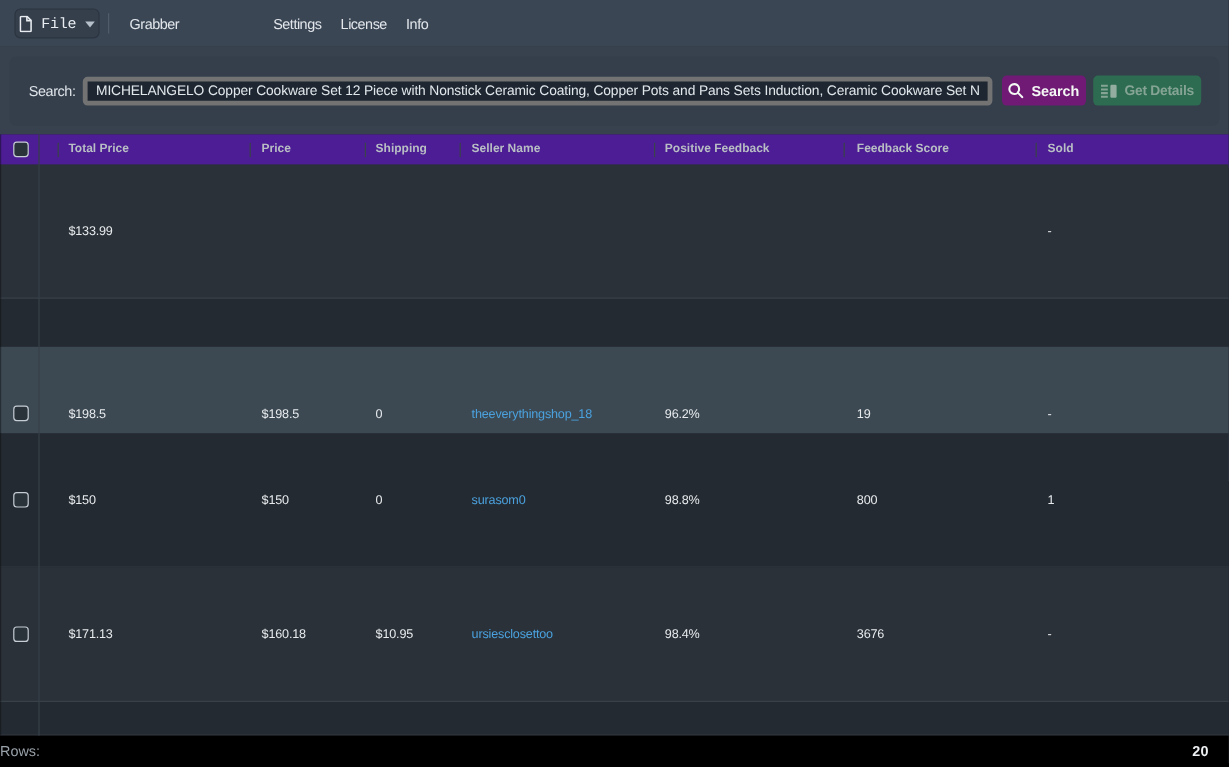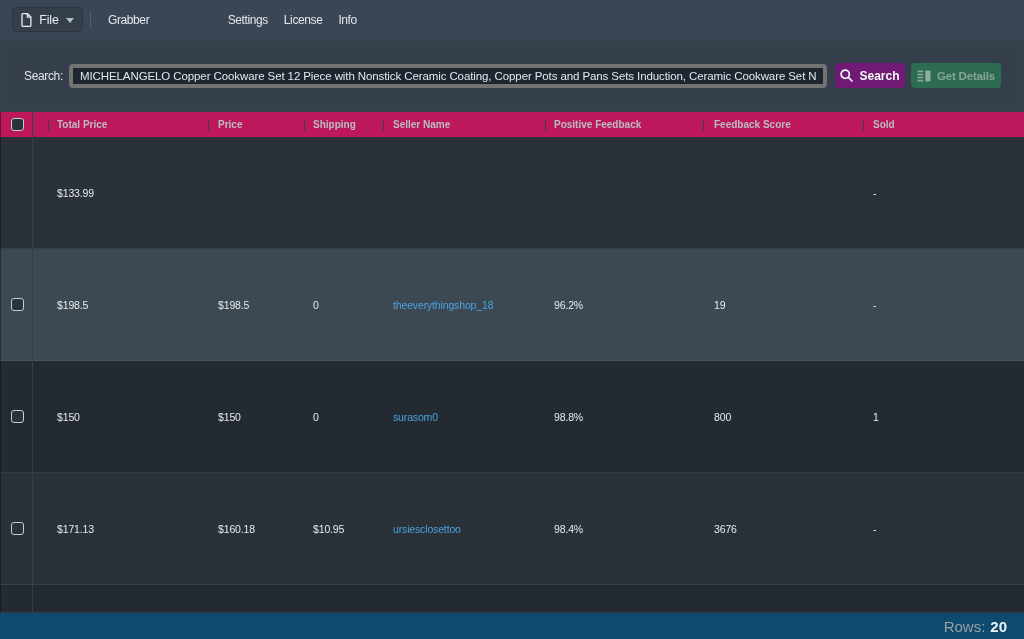--- a/index.html
+++ b/index.html
@@ -15,21 +15,21 @@
   
   .topbar {
     position:absolute; left:0; top:0; width:1024px; height:39px;
     background:#3b4654;
     display:flex; align-items:center;
   }
   .file-btn {
     position:absolute; left:12px; top:7px; width:71px; height:25px;
     background:#353f4c; border:1px solid #2b3440; border-radius:5px;
     display:flex; align-items:center; justify-content:center; gap:7px;
-    color:#e9edf1; font-size:12.5px; letter-spacing:-0.2px; font-family:Liberation Sans, sans-serif; cursor:default;
+    color:#e9edf1; font-size:12.5px; letter-spacing:-0.2px; font-family:Liberation Mono, monospace; cursor:default;
   }
   .file-btn svg { display:block; }
   .caret-down {
     width:0; height:0; border-left:4px solid transparent; border-right:4px solid transparent;
     border-top:5px solid #b6c0ca; margin-top:1px;
   }
   .topbar-sep {
     position:absolute; left:90px; top:11px; width:1px; height:17px; background:#505c6b;
   }
   .tabs { position:absolute; left:100px; top:0; height:39px; display:flex; }
@@ -68,32 +68,32 @@
     display:flex; align-items:center; justify-content:center; gap:6px;
     font-size:12px; font-weight:600; font-family:inherit; cursor:default;
   }
   .search-btn { left:827px; width:70px; background:#701a75; color:#f4f8f5; }
   .details-btn { left:903px; width:90px; background:#2d6c50; color:#85a495; font-size:11.5px; letter-spacing:-0.2px; }
   .btn svg { display:block; }
 
   
   .thead {
     position:absolute; left:0; top:112px; width:1024px; height:28px;
-    background:#be185d;
+    background:#4c1d95;
   }
   .thead .hlabel {
     position:absolute; top:0; height:25px; display:flex; align-items:center;
     font-size:10px; font-weight:700; color:#b9bec4; white-space:nowrap;
   }
   .htick { position:absolute; top:7px; width:1px; height:12px; background:#3a424a; }
 
   .trow { position:absolute; left:0; width:1024px; height:112px; }
   .row-a { background:#2a3138; }     
   .row-b { background:#242a31;padding-left:40px; }     
-  .row-sel { background:#3d4952; }   
+  .row-sel { background:#3d4952;margin-top:40px; }   
   .trow { border-bottom:1px solid rgba(190,205,220,0.10); }
 
   .cell {
     position:absolute; top:0; height:100%; display:flex; align-items:center;
     font-size:10.5px; letter-spacing:-0.15px; color:#e6eaed; white-space:nowrap;
   }
   .cell.link { color:#4aa1de; cursor:pointer; }
 
   .checkbox {
     position:absolute; left:11px; top:50%; margin-top:-6.5px;
@@ -112,23 +112,23 @@
   }
 
   .partial-row {
     position:absolute; left:0; top:585px; width:1024px; height:28px;
     background:#242a31; border-bottom:1px solid rgba(190,205,220,0.10);
   }
 
   
   .statusbar {
     position:absolute; left:0; top:613px; width:1024px; height:26px;
-    background:#0c4a6e;
-    display:flex; align-items:center; justify-content:flex-end;
-    padding-right:17px; font-size:15px;
+    background:#000000;
+    display:flex; align-items:center; justify-content:space-between;
+    padding-right:17px; font-size:12px;
   }
   .statusbar .rows-label { color:#99a1a9; margin-right:5px; }
   .statusbar .rows-count { color:#eef1f3; font-weight:700; }
 
   
   .c1 { left:57px; }  .c2 { left:218px; } .c3 { left:313px; } .c4 { left:393px; }
   .c5 { left:554px; } .c6 { left:714px; } .c7 { left:873px; }
 </style>
 </head>
 <body>

